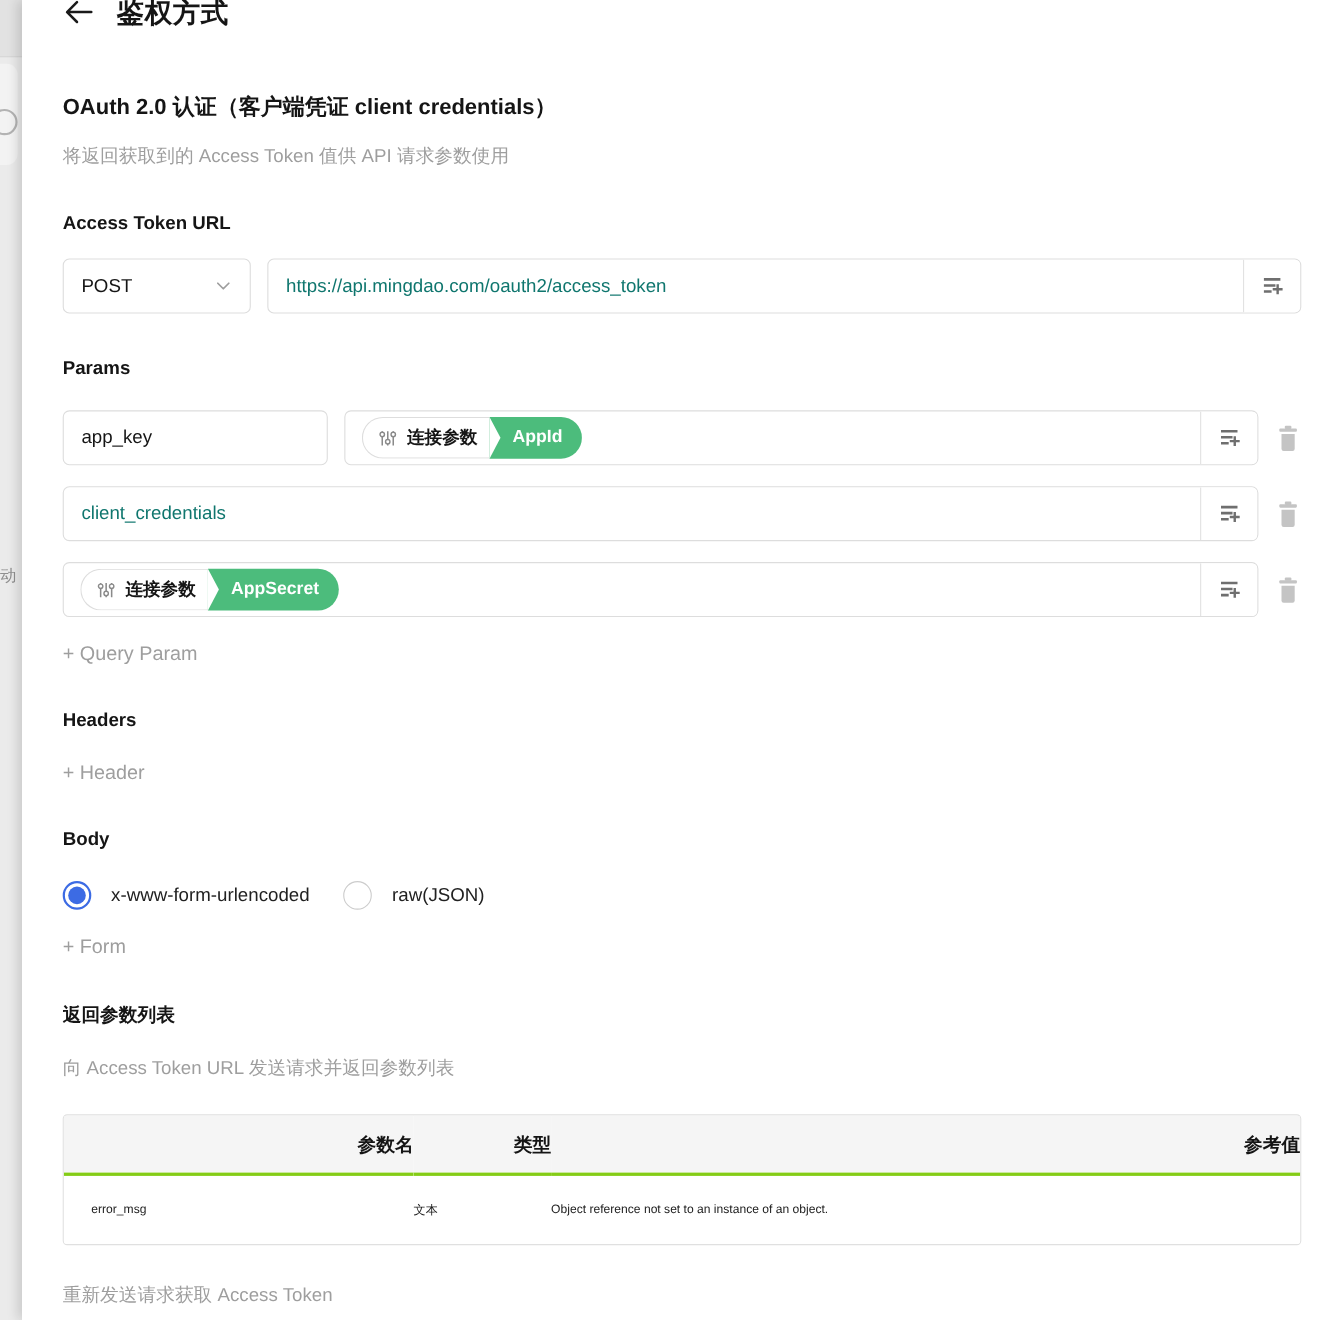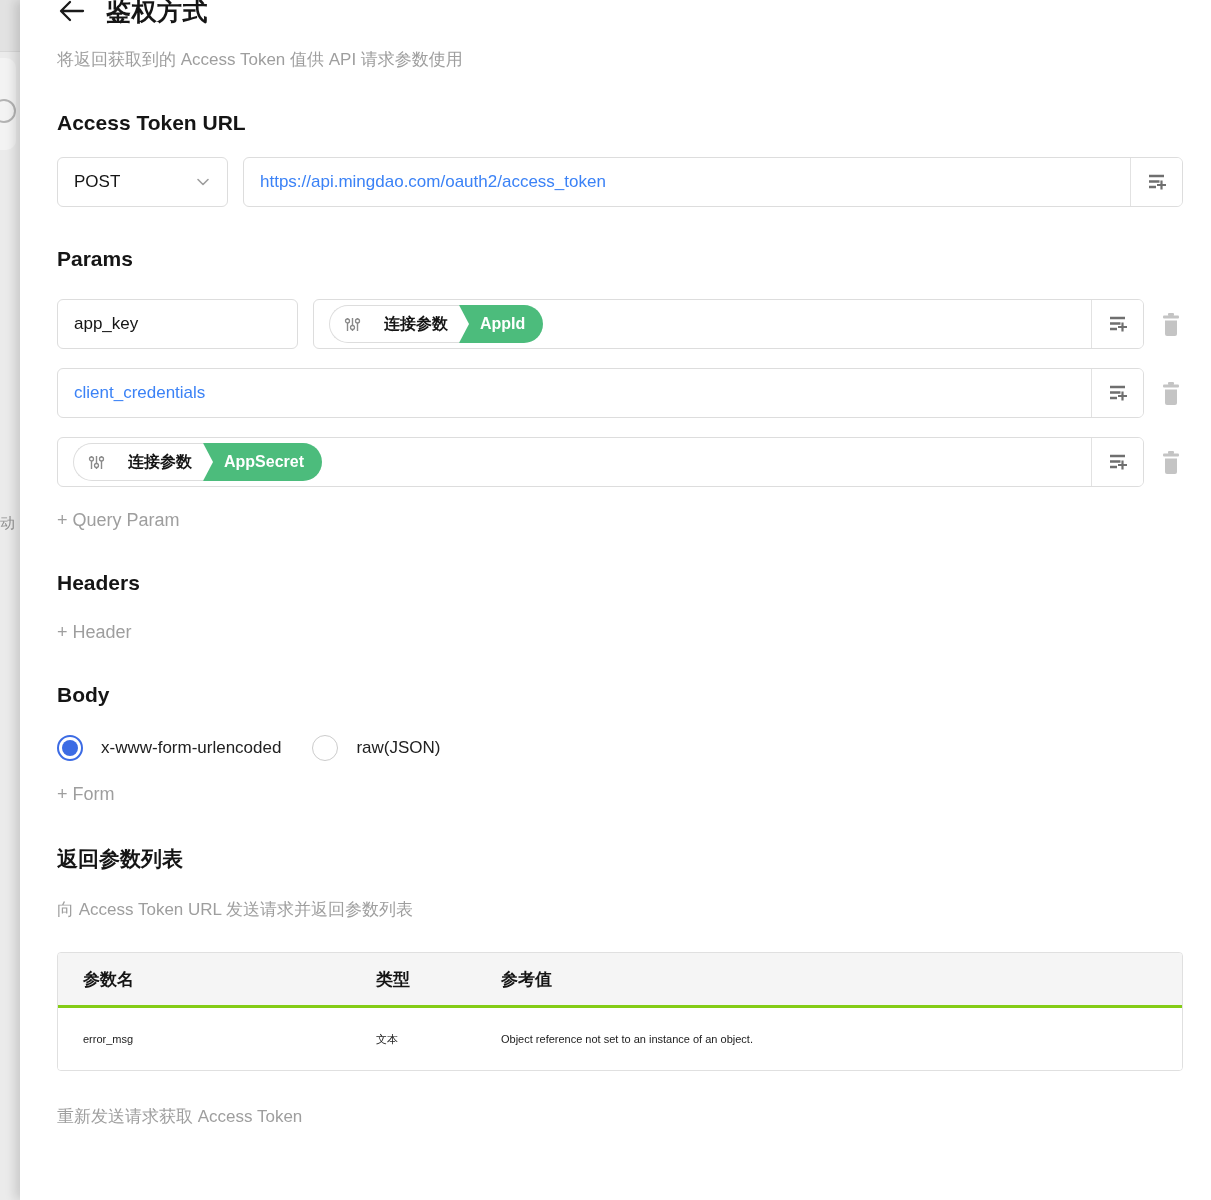--- a/index.html
+++ b/index.html
@@ -19,61 +19,61 @@
   .content { padding:0 28px 0 37px; }
 
   .page-header { display:flex; align-items:center; gap:21px; margin-top:-7px; height:36px; }
   .back-btn { width:28px; height:28px; display:flex; align-items:center; justify-content:center; cursor:pointer; }
   .page-title { font-size:25px; font-weight:bold; letter-spacing:.5px; }
 
   .section-heading { margin-top:55px; font-size:20px; font-weight:bold; }
   .muted { color:#9e9e9e; }
   .section-sub { margin-top:19px; font-size:17px; }
 
-  .field-label { margin-top:40px; font-size:21px; font-weight:bold; }
+  .field-label { margin-top:40px; font-size:17px; font-weight:bold; }
 
   .url-row { margin-top:22px; display:flex; gap:15px; }
   .select-box { width:171px; height:50px; border:1px solid #ddd; border-radius:6px; background:#fff;
                 display:flex; align-items:center; justify-content:space-between; padding:0 16px; cursor:pointer; }
   .select-box .sel-val { font-size:17px; }
 
   .input-group { flex:1; height:50px; border:1px solid #ddd; border-radius:6px; background:#fff; display:flex; align-items:stretch; overflow:hidden; }
-  .input-group input { flex:1; border:none; outline:none; font-size:17px; color:#3b82f6; padding:0 16px; font-family:inherit; background:transparent; min-width:0; }
+  .input-group input { flex:1; border:none; outline:none; font-size:17px; color:#0f766e; padding:0 16px; font-family:inherit; background:transparent; min-width:0; }
   .icon-btn { width:52px; border:none; border-left:1px solid #e2e2e2; background:#fff; display:flex; align-items:center; justify-content:center; cursor:pointer; }
 
   .param-row { display:flex; align-items:center; gap:15px; margin-top:19px; }
   .param-row.first { margin-top:28px; }
   .key-input { width:241px; height:50px; border:1px solid #ddd; border-radius:6px; font-size:17px; padding:0 16px; outline:none; font-family:inherit; color:#151515; }
   .value-box { flex:1; }
   .value-content { flex:1; display:flex; align-items:center; padding-left:15px; min-width:0; }
   .trash { width:24px; height:28px; display:flex; align-items:center; justify-content:center; cursor:pointer; flex:0 0 24px; }
 
   .param-tag { display:flex; align-items:center; height:38px; cursor:pointer; }
-  .tag-left { display:flex; align-items:center; gap:23px; height:38px; padding:0 11px 0 14px;
+  .tag-left { display:flex; align-items:center; gap:9px; height:38px; padding:0 11px 0 14px;
               border:1px solid #ddd; border-right:none; border-radius:19px 0 0 19px; background:#fff; }
   .tag-left b { font-size:16px; font-weight:bold; color:#151515; }
   .tag-right { position:relative; display:flex; align-items:center; height:38px; padding:0 18px 0 21px;
                background:var(--green,#4cbc7c); border-radius:0 19px 19px 0; }
   .tag-notch { position:absolute; left:0; top:0; width:0; height:0;
                border-top:19px solid transparent; border-bottom:19px solid transparent; border-left:10px solid #fff; }
   .tag-right span { font-size:16px; font-weight:bold; color:#fff; }
 
   .add-link { display:inline-block; margin-top:23px; font-size:18px; color:#9e9e9e; cursor:pointer; }
   .spacer-block { display:block; }
 
   .radio-row { margin-top:28px; display:flex; align-items:center; }
   .radio-opt { display:flex; align-items:center; cursor:pointer; }
   .radio-opt.second { margin-left:31px; }
   .radio { position:relative; width:26px; height:26px; border:1px solid #ccc; border-radius:50%; background:#fff; flex:0 0 26px; }
   .radio.checked { border:2px solid var(--blue,#3c6be4); }
   .radio.checked::after { content:""; position:absolute; inset:3px; border-radius:50%; background:var(--blue,#3c6be4); }
   .radio-opt .opt-label { margin-left:18px; font-size:17px; color:#212121; }
 
   table.resp { margin-top:31px; width:100%; border-collapse:separate; border-spacing:0; border:1px solid #e0e0e0; border-radius:4px; overflow:hidden; }
-  table.resp th { background:#f5f5f5; height:52px; text-align:left; font-size:17px; font-weight:bold; color:#151515; }
+  table.resp th { background:#f5f5f5; height:52px; text-align:right; font-size:17px; font-weight:bold; color:#151515; }
   table.resp td { background:#fff; height:65px; text-align:left; font-size:11px; color:#212121; border-top:3px solid #84cc16; }
   table.resp th:first-child, table.resp td:first-child { padding-left:25px; width:318px; }
   table.resp th:nth-child(2), table.resp td:nth-child(2) { width:125px; }
   .resend-link { display:inline-block; margin-top:34px; font-size:17px; color:#9e9e9e; cursor:pointer; }
 </style>
 </head>
 <body>
 
 <div class="stage">
 
@@ -91,20 +91,21 @@
 
       <div class="page-header">
         <span class="back-btn">
           <svg width="27" height="24" viewBox="0 0 27 24">
             <path d="M12 3 L3 12 L12 21 M3.5 12 H25" fill="none" stroke="#1a1a1a" stroke-width="2.3" stroke-linecap="round" stroke-linejoin="round"></path>
           </svg>
         </span>
         <h1 class="page-title">鉴权方式</h1>
       </div>
 
+      <h2 class="section-heading">OAuth 2.0 认证（客户端凭证 client credentials）</h2>
       <p class="section-sub muted">将返回获取到的 Access Token 值供 API 请求参数使用</p>
 
       <div class="field-label">Access Token URL</div>
 
       <div class="url-row">
         <div class="select-box">
           <span class="sel-val">POST</span>
           <svg width="16" height="16" viewBox="0 0 16 16">
             <path d="M3 5.5 L8 10.5 L13 5.5" fill="none" stroke="#9e9e9e" stroke-width="1.6" stroke-linecap="round" stroke-linejoin="round"></path>
           </svg>

